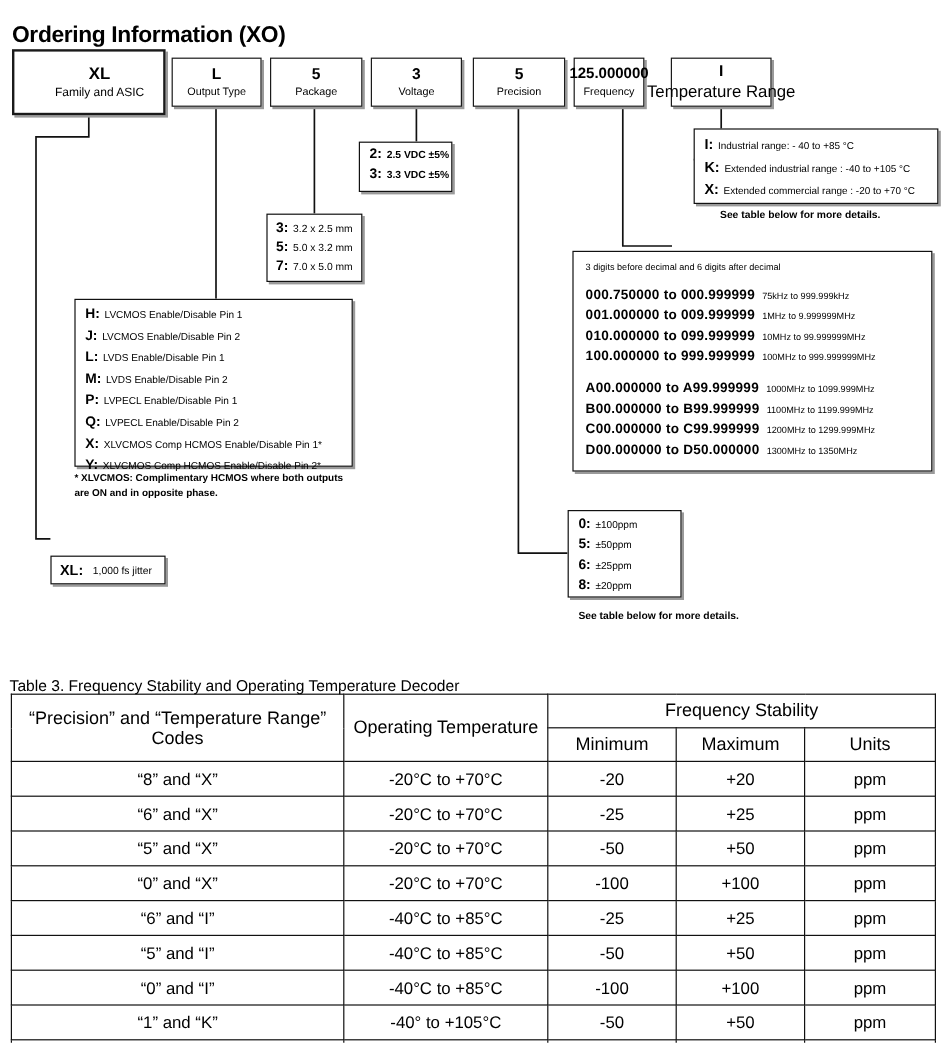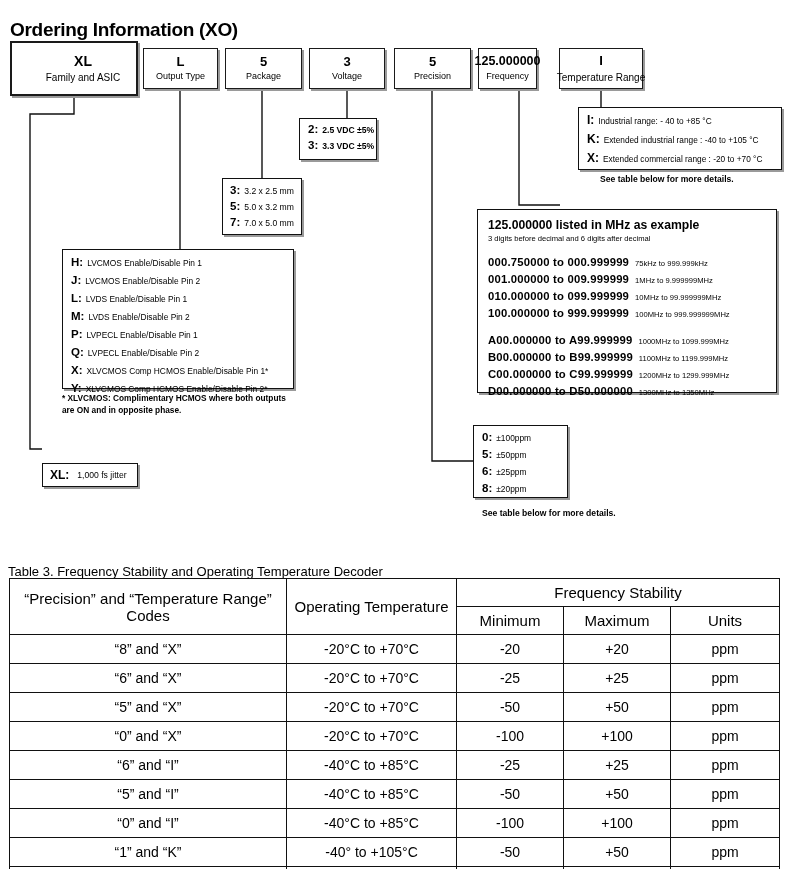--- a/index.html
+++ b/index.html
@@ -68,21 +68,21 @@
   #box-family { left: 10px; top: 41px; width: 128px; height: 55px; border-width: 2px; padding-left: 18px; }
   #box-family .code-val { font-size: 14px; }
   #box-family .code-cap { font-size: 10px; }
   #box-output  { left: 143px; top: 48px; width: 75px;  height: 41px; }
   #box-package { left: 225px; top: 48px; width: 77px;  height: 41px; }
   #box-voltage { left: 309px; top: 48px; width: 76px;  height: 41px; }
   #box-precision { left: 394px; top: 48px; width: 77px; height: 41px; }
   #box-frequency { left: 478px; top: 48px; width: 59px; height: 41px; }
   #box-temprange { left: 559px; top: 48px; width: 84px; height: 41px; }
   #box-frequency .code-val { font-size: 12.5px; }
-  #box-temprange .code-cap { font-size: 10px; }
+  #box-temprange .code-cap { font-size: 14px; }
 
   
   .callout {
     position: absolute;
     border: 1.4px solid #111111;
     background: #ffffff;
     box-sizing: border-box;
     box-shadow: 2px 2px 0 0 #9a9a9a;
   }
   .opt-row {
@@ -341,21 +341,20 @@
     </div>
   </div>
   <div id="output-footnote">* XLVCMOS: Complimentary HCMOS where both outputs are ON and in opposite phase.</div>
 
   <div class="callout" id="callout-jitter">
     <span class="opt-key">XL:</span>
     <span class="opt-txt" style="margin-left:4px">1,000 fs jitter</span>
   </div>
 
   <div class="callout" id="callout-frequency">
-    <div id="freq-head">125.000000  listed in MHz as example</div>
     <div id="freq-sub">3 digits before decimal and   6 digits after decimal</div>
 
     <div class="freq-row">
       <span class="freq-range">000.750000  to 000.999999</span>
       <span class="freq-note">75kHz to 999.999kHz</span>
     </div>
     <div class="freq-row">
       <span class="freq-range">001.000000  to 009.999999</span>
       <span class="freq-note">1MHz to 9.999999MHz</span>
     </div>

